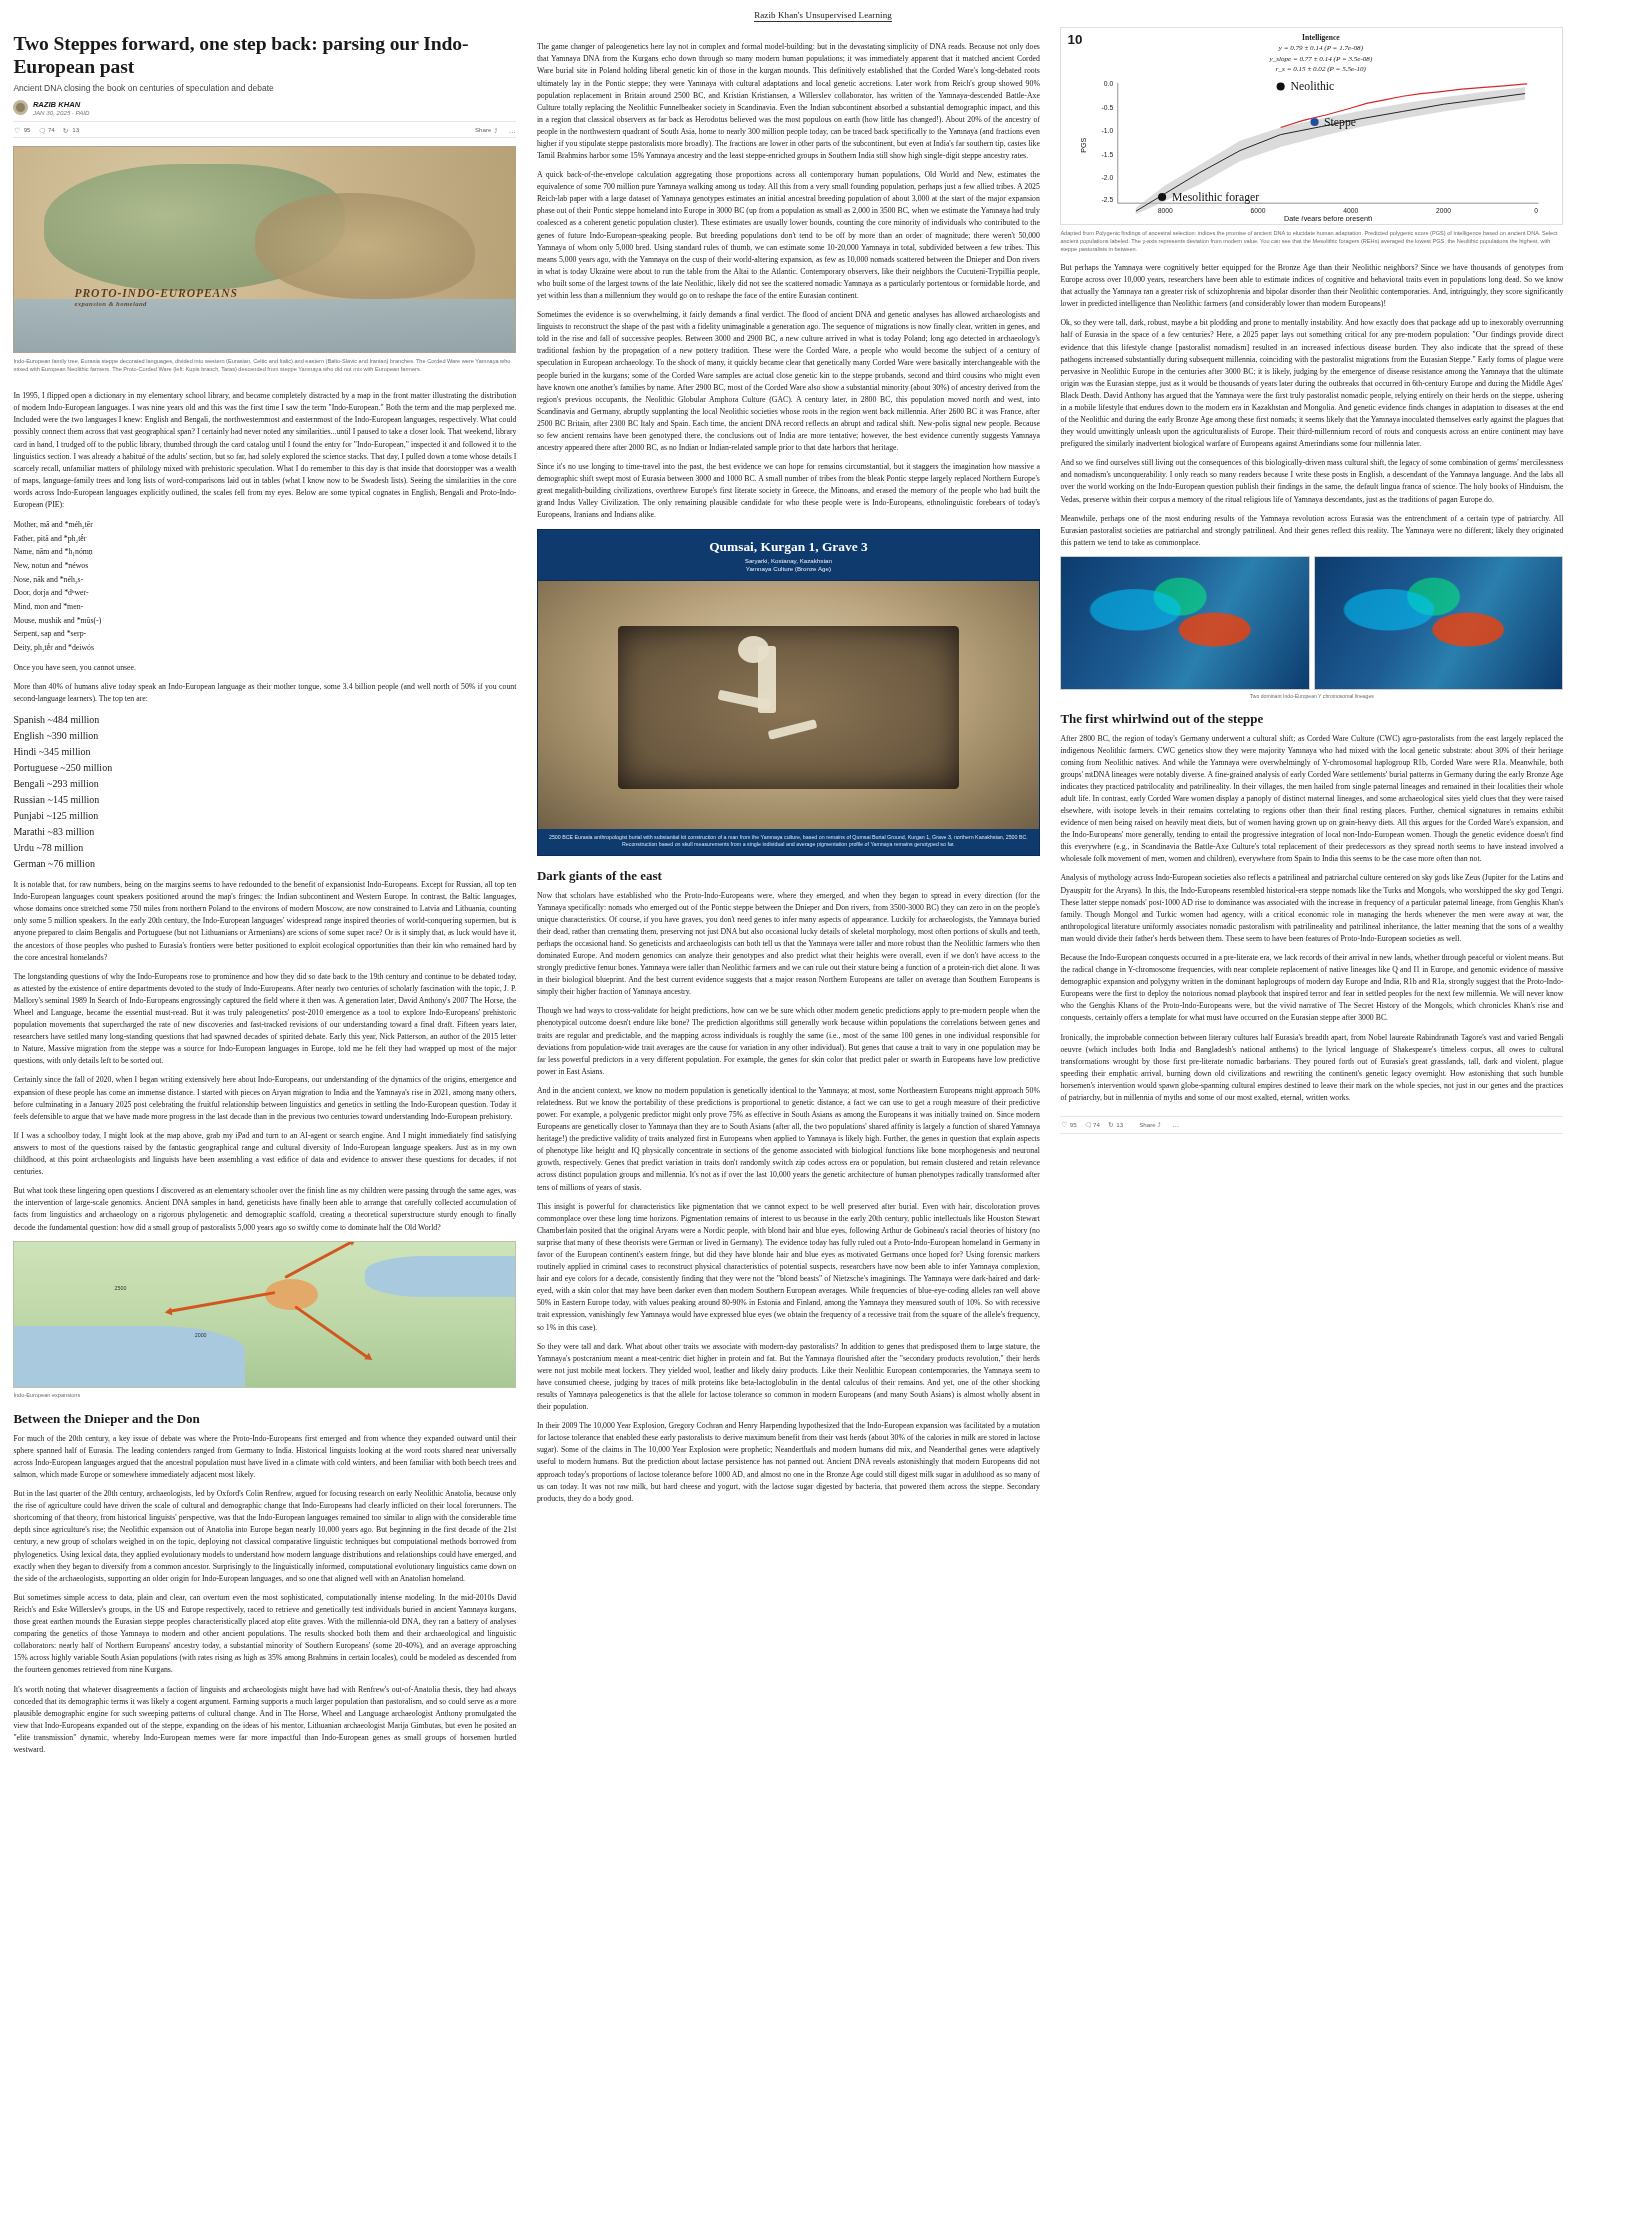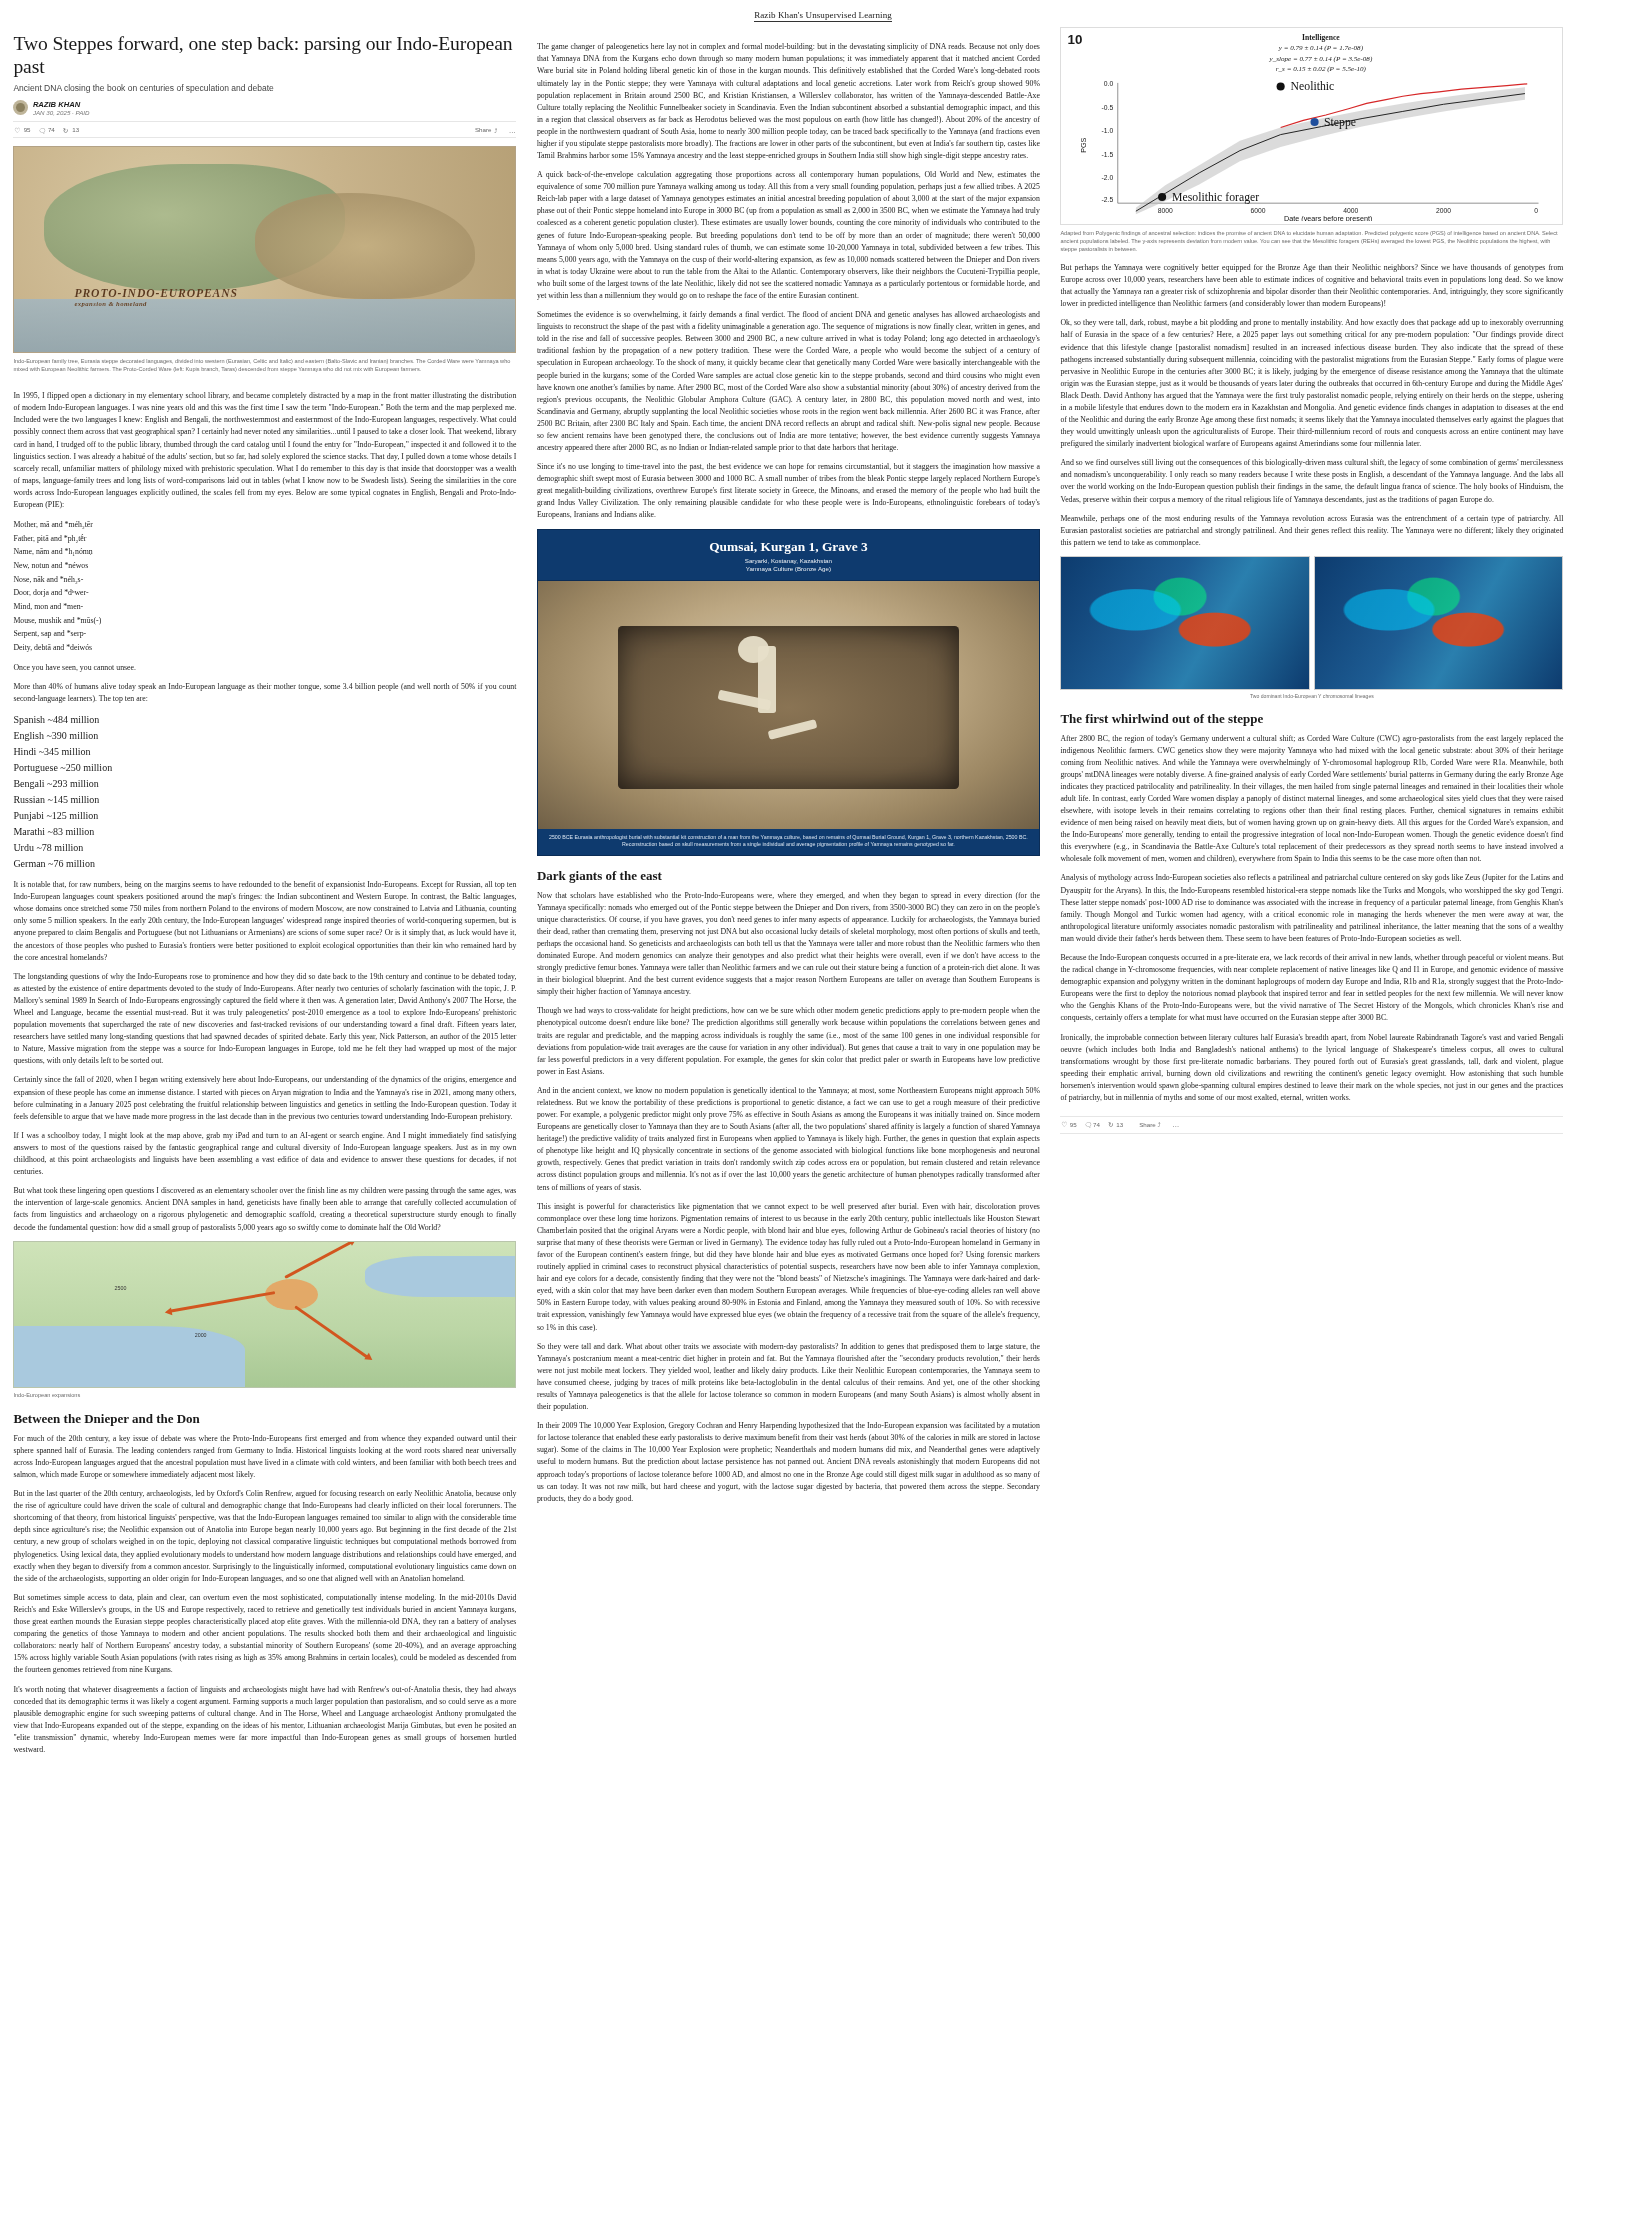--- a/index.html
+++ b/index.html
@@ -35,21 +35,21 @@
     gap:20.5px;
   }
   .col { width:508px; }
   .col.c1 { width:503px; }
   .col.c2 { width:503px; }
   .col.c3 { width:503px; }
 
   h1.title {
     font-size:19.6px;
     line-height:1.18;
-    font-weight:400;
+    font-weight:700;
     margin:8px 0 4.5px 0;
     letter-spacing:-0.1px;
   }
   .subtitle {
     font-size:8.5px;
     color:#444;
     margin:0 0 7.1px 0;
     font-family:"Liberation Sans", sans-serif;
   }
   .byline {
@@ -342,21 +342,21 @@
       <div class="lang-list">
         <div>Mother, mā and *méh₂tēr</div>
         <div>Father, pitā and *ph₂tḗr</div>
         <div>Name, nām and *h₁nómṇ</div>
         <div>New, notun and *néwos</div>
         <div>Nose, nāk and *néh₂s-</div>
         <div>Door, dorja and *dʰwer-</div>
         <div>Mind, mon and *men-</div>
         <div>Mouse, mushik and *mūs(-)</div>
         <div>Serpent, sap and *serp-</div>
-        <div>Deity, debtā and *deiwós</div>
+        <div>Deity, ph₂tḗr and *deiwós</div>
       </div>
       <p class="body">Once you have seen, you cannot unsee.</p>
 
       <p class="body">More than 40% of humans alive today speak an Indo-European language as their mother tongue, some 3.4 billion people (and well north of 50% if you count second-language learners). The top ten are:</p>
 
       <div class="stat-list">
         <div>Spanish ~484 million</div>
         <div>English ~390 million</div>
         <div>Hindi ~345 million</div>
         <div>Portuguese ~250 million</div>

